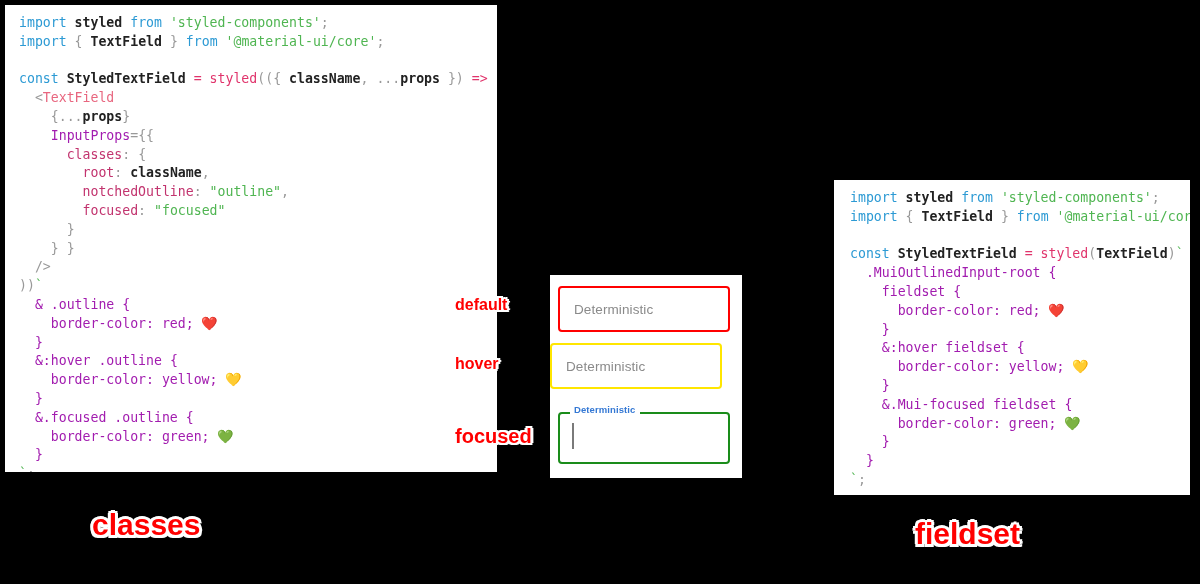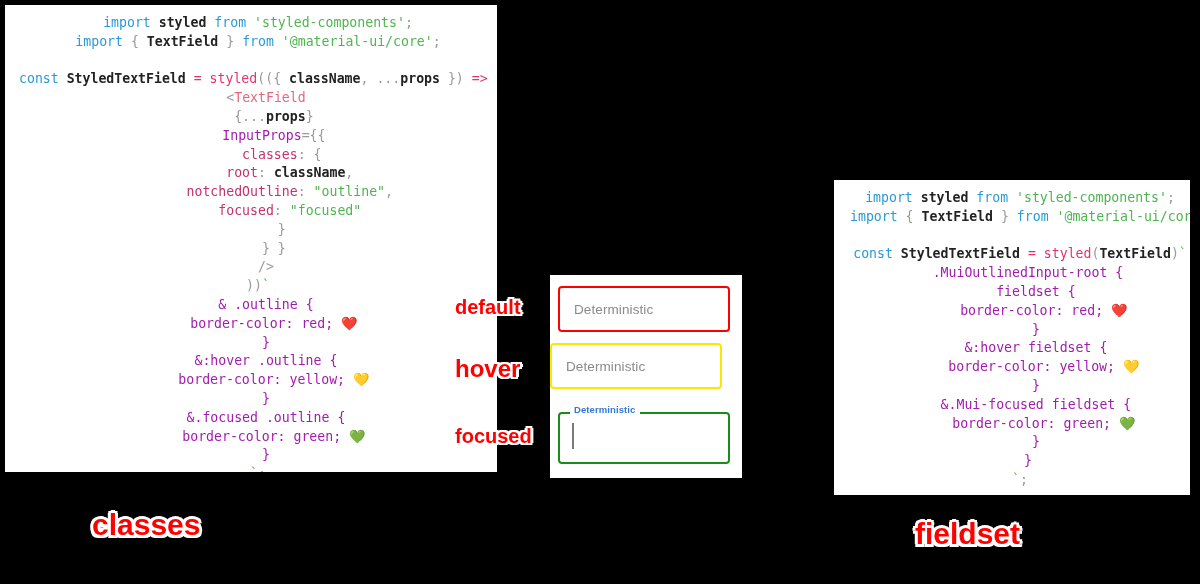--- a/index.html
+++ b/index.html
@@ -21,21 +21,20 @@
     background: #ffffff;
     box-sizing: border-box;
     overflow: hidden;
   }
   .code {
     font-family: "DejaVu Sans Mono", monospace;
     white-space: pre;
     line-height: 18.8px;
     font-size: 13.2px;
     color: #333333;
-    text-align: center;
   }
   .code .ln { display: block; height: 18.8px; }
 
   
   .t-kw    { color: #2c9ad4; }
   .t-str   { color: #4fb551; }        
   .t-plain { color: #222222; }        
   .t-punct { color: #999999; }        
   .t-pink  { color: #e0336b; }        
   .t-prop  { color: #c2336e; }
@@ -130,22 +129,22 @@
     white-space: nowrap;
     -webkit-text-stroke: 3.2px #ffffff;
     paint-order: stroke fill;
     text-shadow:
       -2px -2px 0 #ffffff,  2px -2px 0 #ffffff,
       -2px  2px 0 #ffffff,  2px  2px 0 #ffffff,
       -2px  0   0 #ffffff,  2px  0   0 #ffffff,
        0   -2px 0 #ffffff,  0    2px 0 #ffffff,
       -3px  0   0 #ffffff,  3px  0   0 #ffffff;
   }
-  #anno-default { left: 455px; top: 296px; font-size: 20px; }
-  #anno-hover   { left: 455px; top: 355px; font-size: 24px; }
+  #anno-default { left: 455px; top: 296px; font-size: 16px; }
+  #anno-hover   { left: 455px; top: 355px; font-size: 16px; }
   #anno-focused { left: 455px; top: 425px; font-size: 20px; }
 
   .caption {
     position: absolute;
     font-family: "Liberation Sans", sans-serif;
     font-weight: bold;
     font-size: 30px;
     color: #ff0000;
     white-space: nowrap;
     text-shadow:

